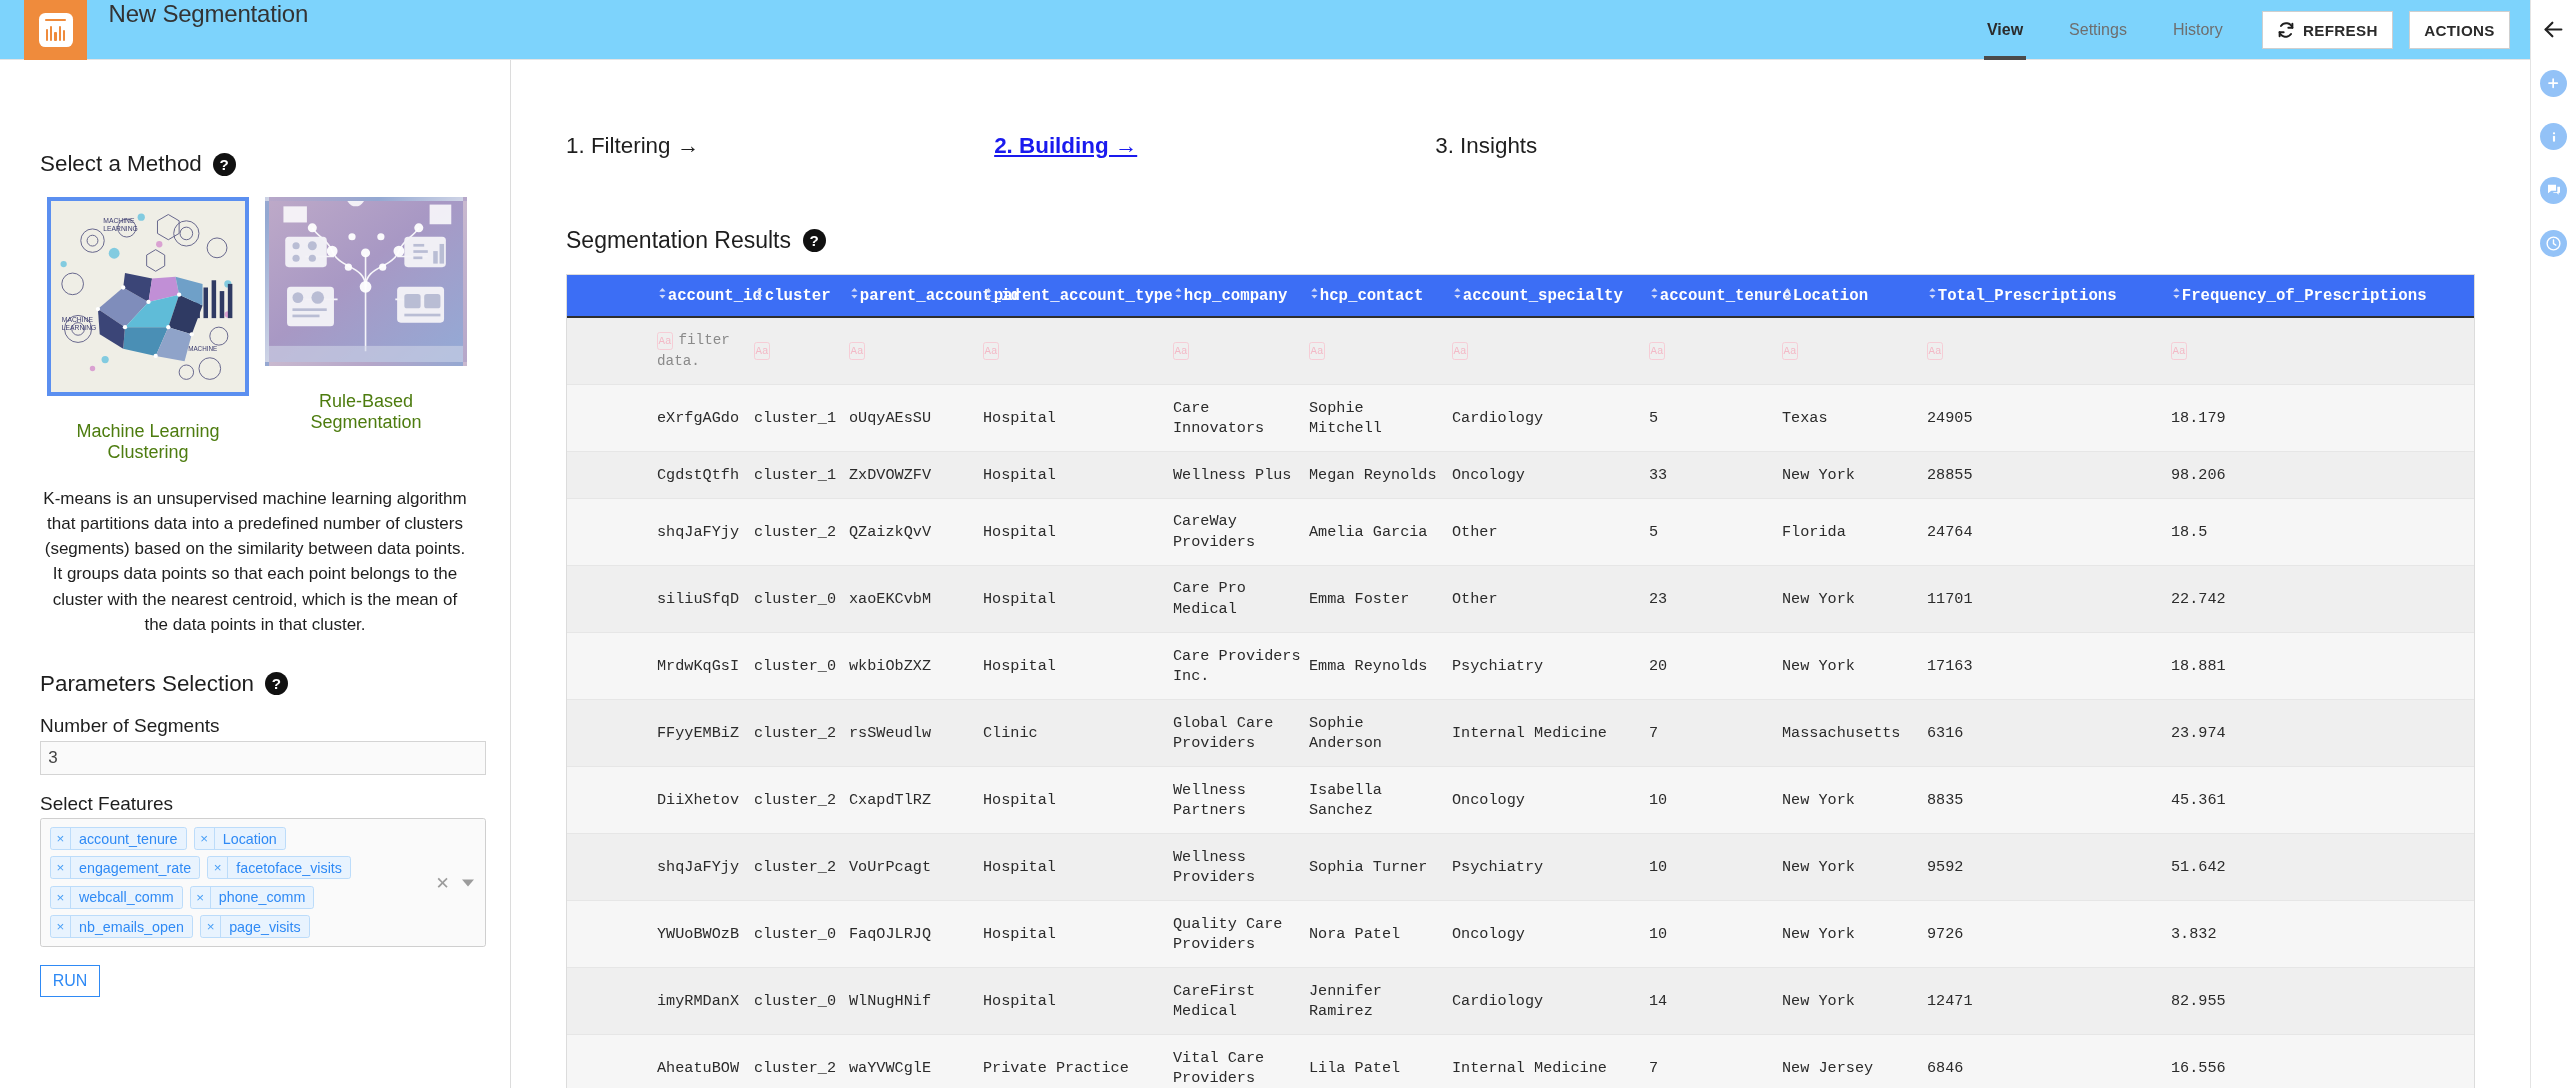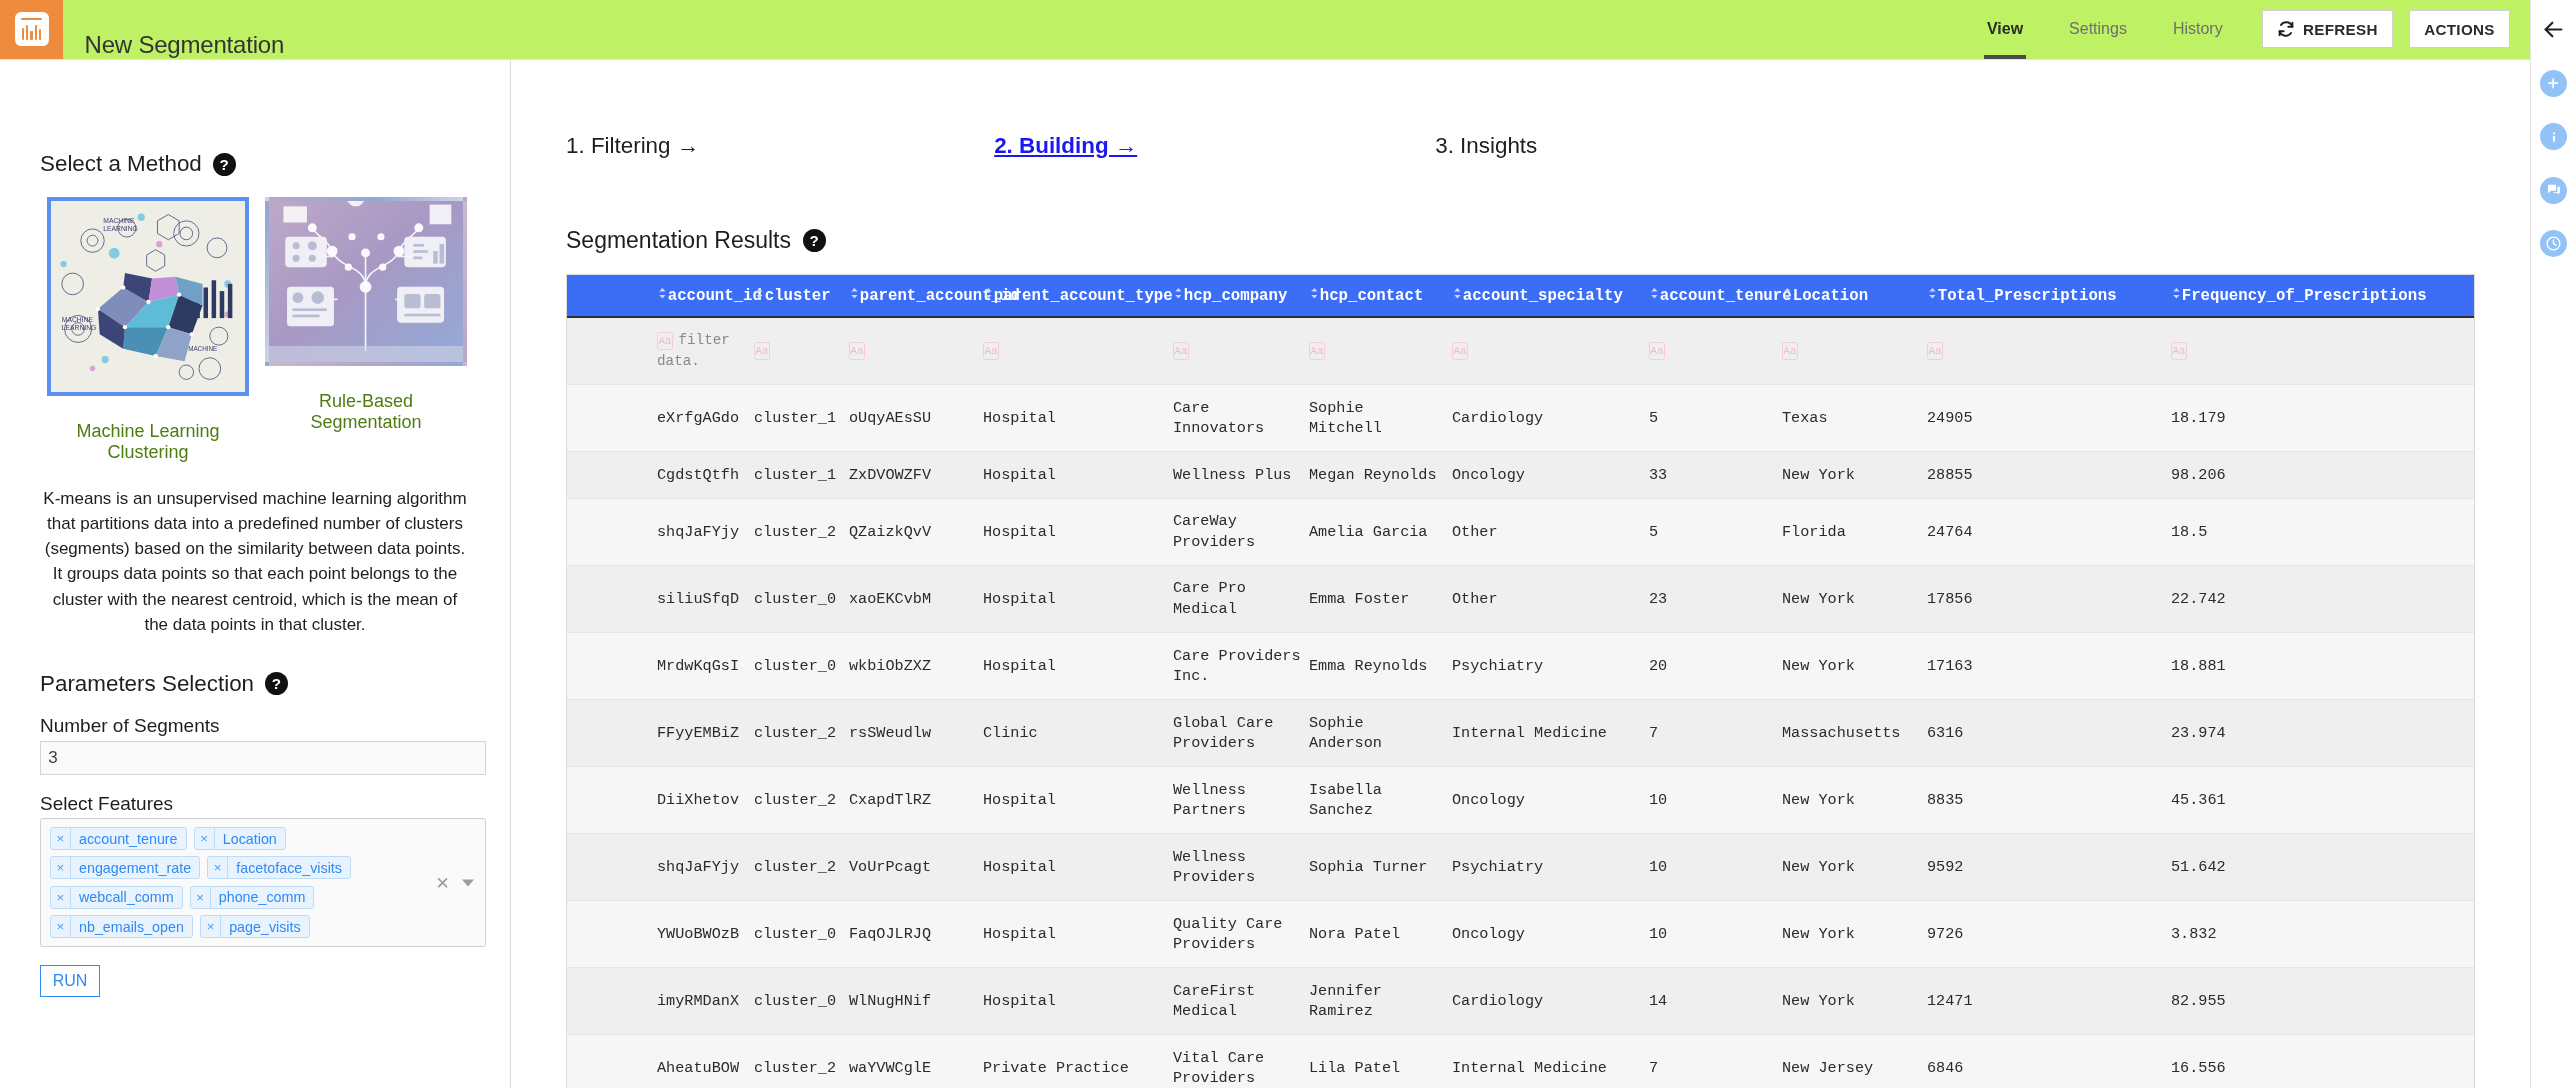--- a/index.html
+++ b/index.html
@@ -8,23 +8,23 @@
     font-family: "Liberation Sans", sans-serif;
     background: #ffffff;
     overflow: hidden;
   }
   .app { position: relative; width: 2576px; height: 1088px; }
 
   
   .topbar {
     position: absolute; top: 0; left: 0;
     width: 2530px; height: 60px;
-    background: #bef264;
+    background: #7dd3fc;
     border-bottom: 1.8px solid #e4e4e4;
-    display: flex; align-items: flex-end;
+    display: flex; align-items: flex-start; padding-left: 24px;
   }
   .logo-tile {
     width: 63px; height: 60px;
     background: #ef8b3c;
     display: flex; align-items: center; justify-content: center;
     flex: 0 0 auto;
   }
   .logo-glyph {
     width: 34px; height: 34px;
     background: #ffffff;
@@ -708,21 +708,21 @@
               <td></td>
               <td>siliuSfqD</td>
               <td>cluster_0</td>
               <td>xaoEKCvbM</td>
               <td>Hospital</td>
               <td>Care Pro Medical</td>
               <td>Emma Foster</td>
               <td>Other</td>
               <td>23</td>
               <td>New York</td>
-              <td>17856</td>
+              <td>11701</td>
               <td>22.742</td>
             </tr>
             <tr>
               <td></td>
               <td>MrdwKqGsI</td>
               <td>cluster_0</td>
               <td>wkbiObZXZ</td>
               <td>Hospital</td>
               <td>Care Providers Inc.</td>
               <td>Emma Reynolds</td>

